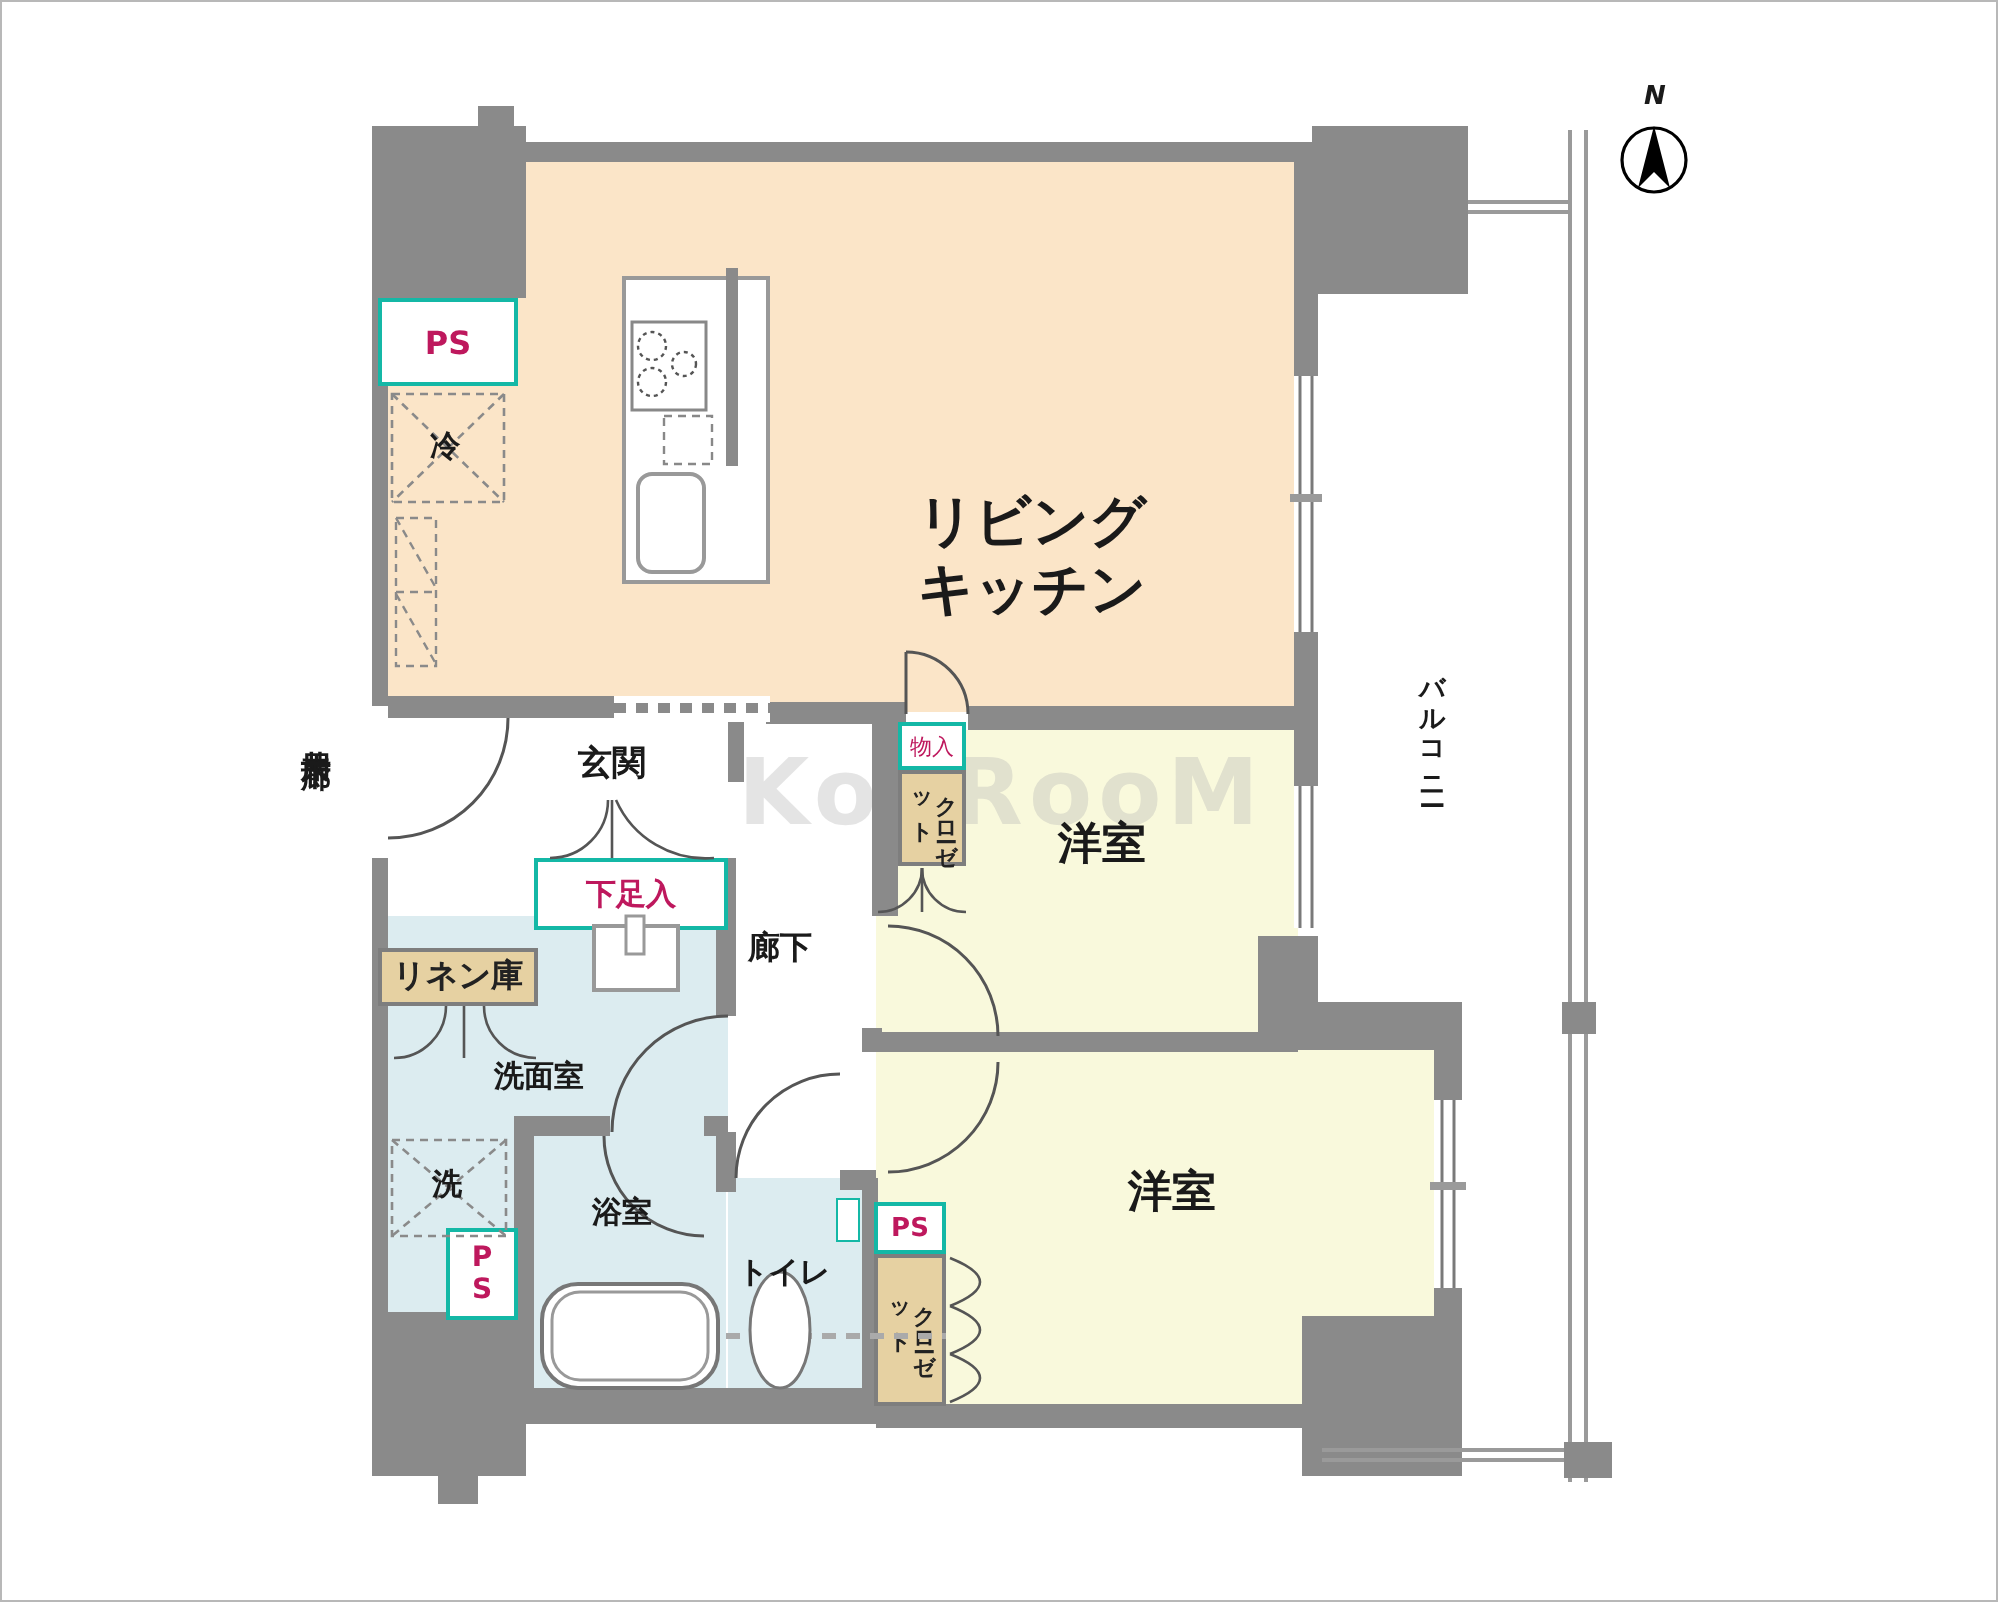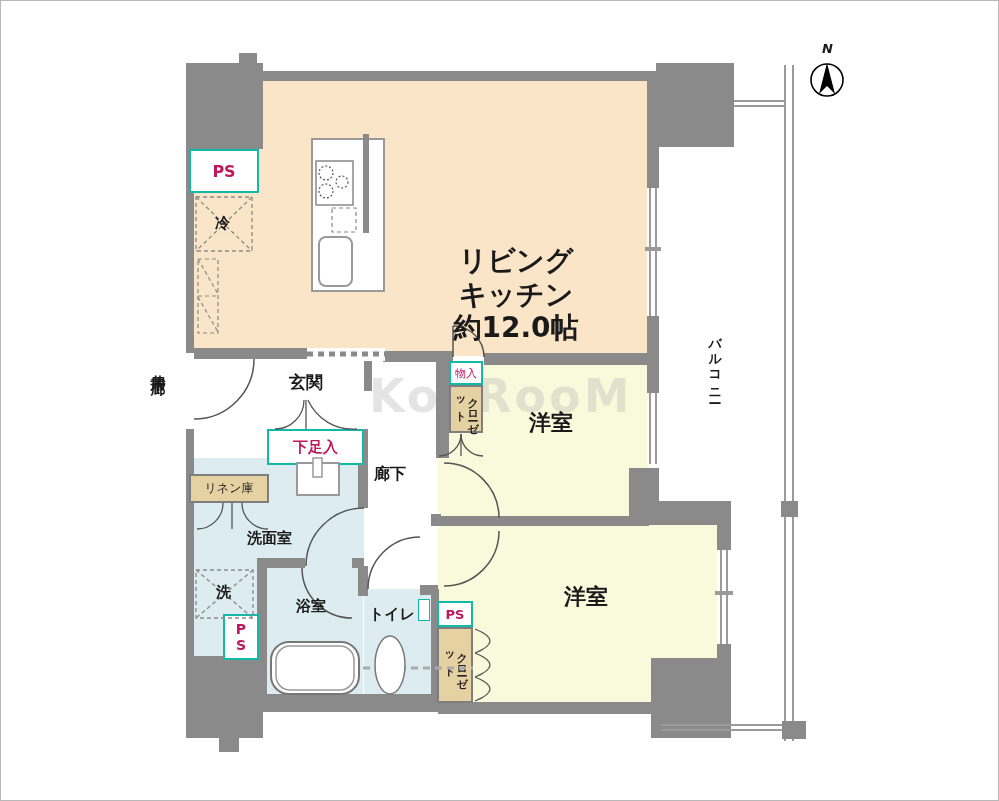--- a/index.html
+++ b/index.html
@@ -78,21 +78,21 @@
   </div>
   <div class="wbox" style="left:436px;top:600px;width:36px;height:26px;">
     <span style="font-size:13px;font-weight:bold;">PS</span>
   </div>
   <div class="wbox" style="left:448px;top:360px;width:34px;height:24px;">
     <span style="font-size:11px;font-weight:normal;">物入</span>
   </div>
   <div class="wbox" style="left:417px;top:598px;width:12px;height:22px;border-width:1px;"></div>
 
   <div class="tbox" style="left:188px;top:473px;width:80px;height:29px;">
-    <span style="font-size:12px;font-weight:normal;">リネン庫</span>
+    <span style="font-size:16px;font-weight:bold;">リネン庫</span>
   </div>
   <div class="tbox" style="left:448px;top:384px;width:34px;height:48px;">
     <span class="closet-txt" style="height:38px;">クローゼット</span>
   </div>
   <div class="tbox" style="left:436px;top:626px;width:36px;height:76px;">
     <span class="closet-txt" style="height:40px;">クローゼット</span>
   </div>
 
   <svg class="overlay" width="997" height="799" viewBox="0 0 997 799">
 
@@ -215,32 +215,31 @@
       <rect x="270" y="641" width="88" height="52" rx="18" fill="#fff" stroke="#777" stroke-width="2"></rect>
       <rect x="275" y="645" width="78" height="44" rx="14" fill="none" stroke="#999" stroke-width="1.5"></rect>
     </g>
 
     <ellipse cx="389" cy="664" rx="15" ry="29" fill="#fff" stroke="#777" stroke-width="1.5"></ellipse>
   </svg>
 
   <div class="lbl ctr" style="left:430px;top:198px;width:170px;font-size:28px;margin-top:45px;">
     <div>リビング</div>
     <div>キッチン</div>
-    <div>約12.0帖</div>
   </div>
   <div class="lbl ctr" style="left:470px;top:409px;width:160px;font-size:22px;">
     <div>洋室</div>
   </div>
   <div class="lbl ctr" style="left:500px;top:583px;width:170px;font-size:22px;">
     <div>洋室</div>
   </div>
   <div class="lbl" style="left:288px;top:371px;font-size:17px;">玄関</div>
   <div class="lbl" style="left:373px;top:463px;font-size:16px;">廊下</div>
   <div class="lbl" style="left:246px;top:528px;font-size:15px;">洗面室</div>
   <div class="lbl" style="left:295px;top:596px;font-size:15px;">浴室</div>
-  <div class="lbl" style="left:368px;top:604px;font-size:15px;">トイレ</div>
+  <div class="lbl" style="left:368px;top:626px;font-size:15px;">トイレ</div>
   <div class="lbl" style="left:214px;top:213px;font-size:15px;">冷</div>
   <div class="lbl" style="left:215px;top:582px;font-size:15px;">洗</div>
   <div class="lbl vtext" style="left:148px;top:362px;height:115px;font-size:15px;">共用廊下</div>
   <div class="lbl vtext" style="left:706px;top:328px;height:95px;font-size:13px;">バルコニー</div>
   <div class="lbl" style="left:821px;top:40px;font-size:13px;font-style:italic;">N</div>
 
 </div>
 
 </body></html>

